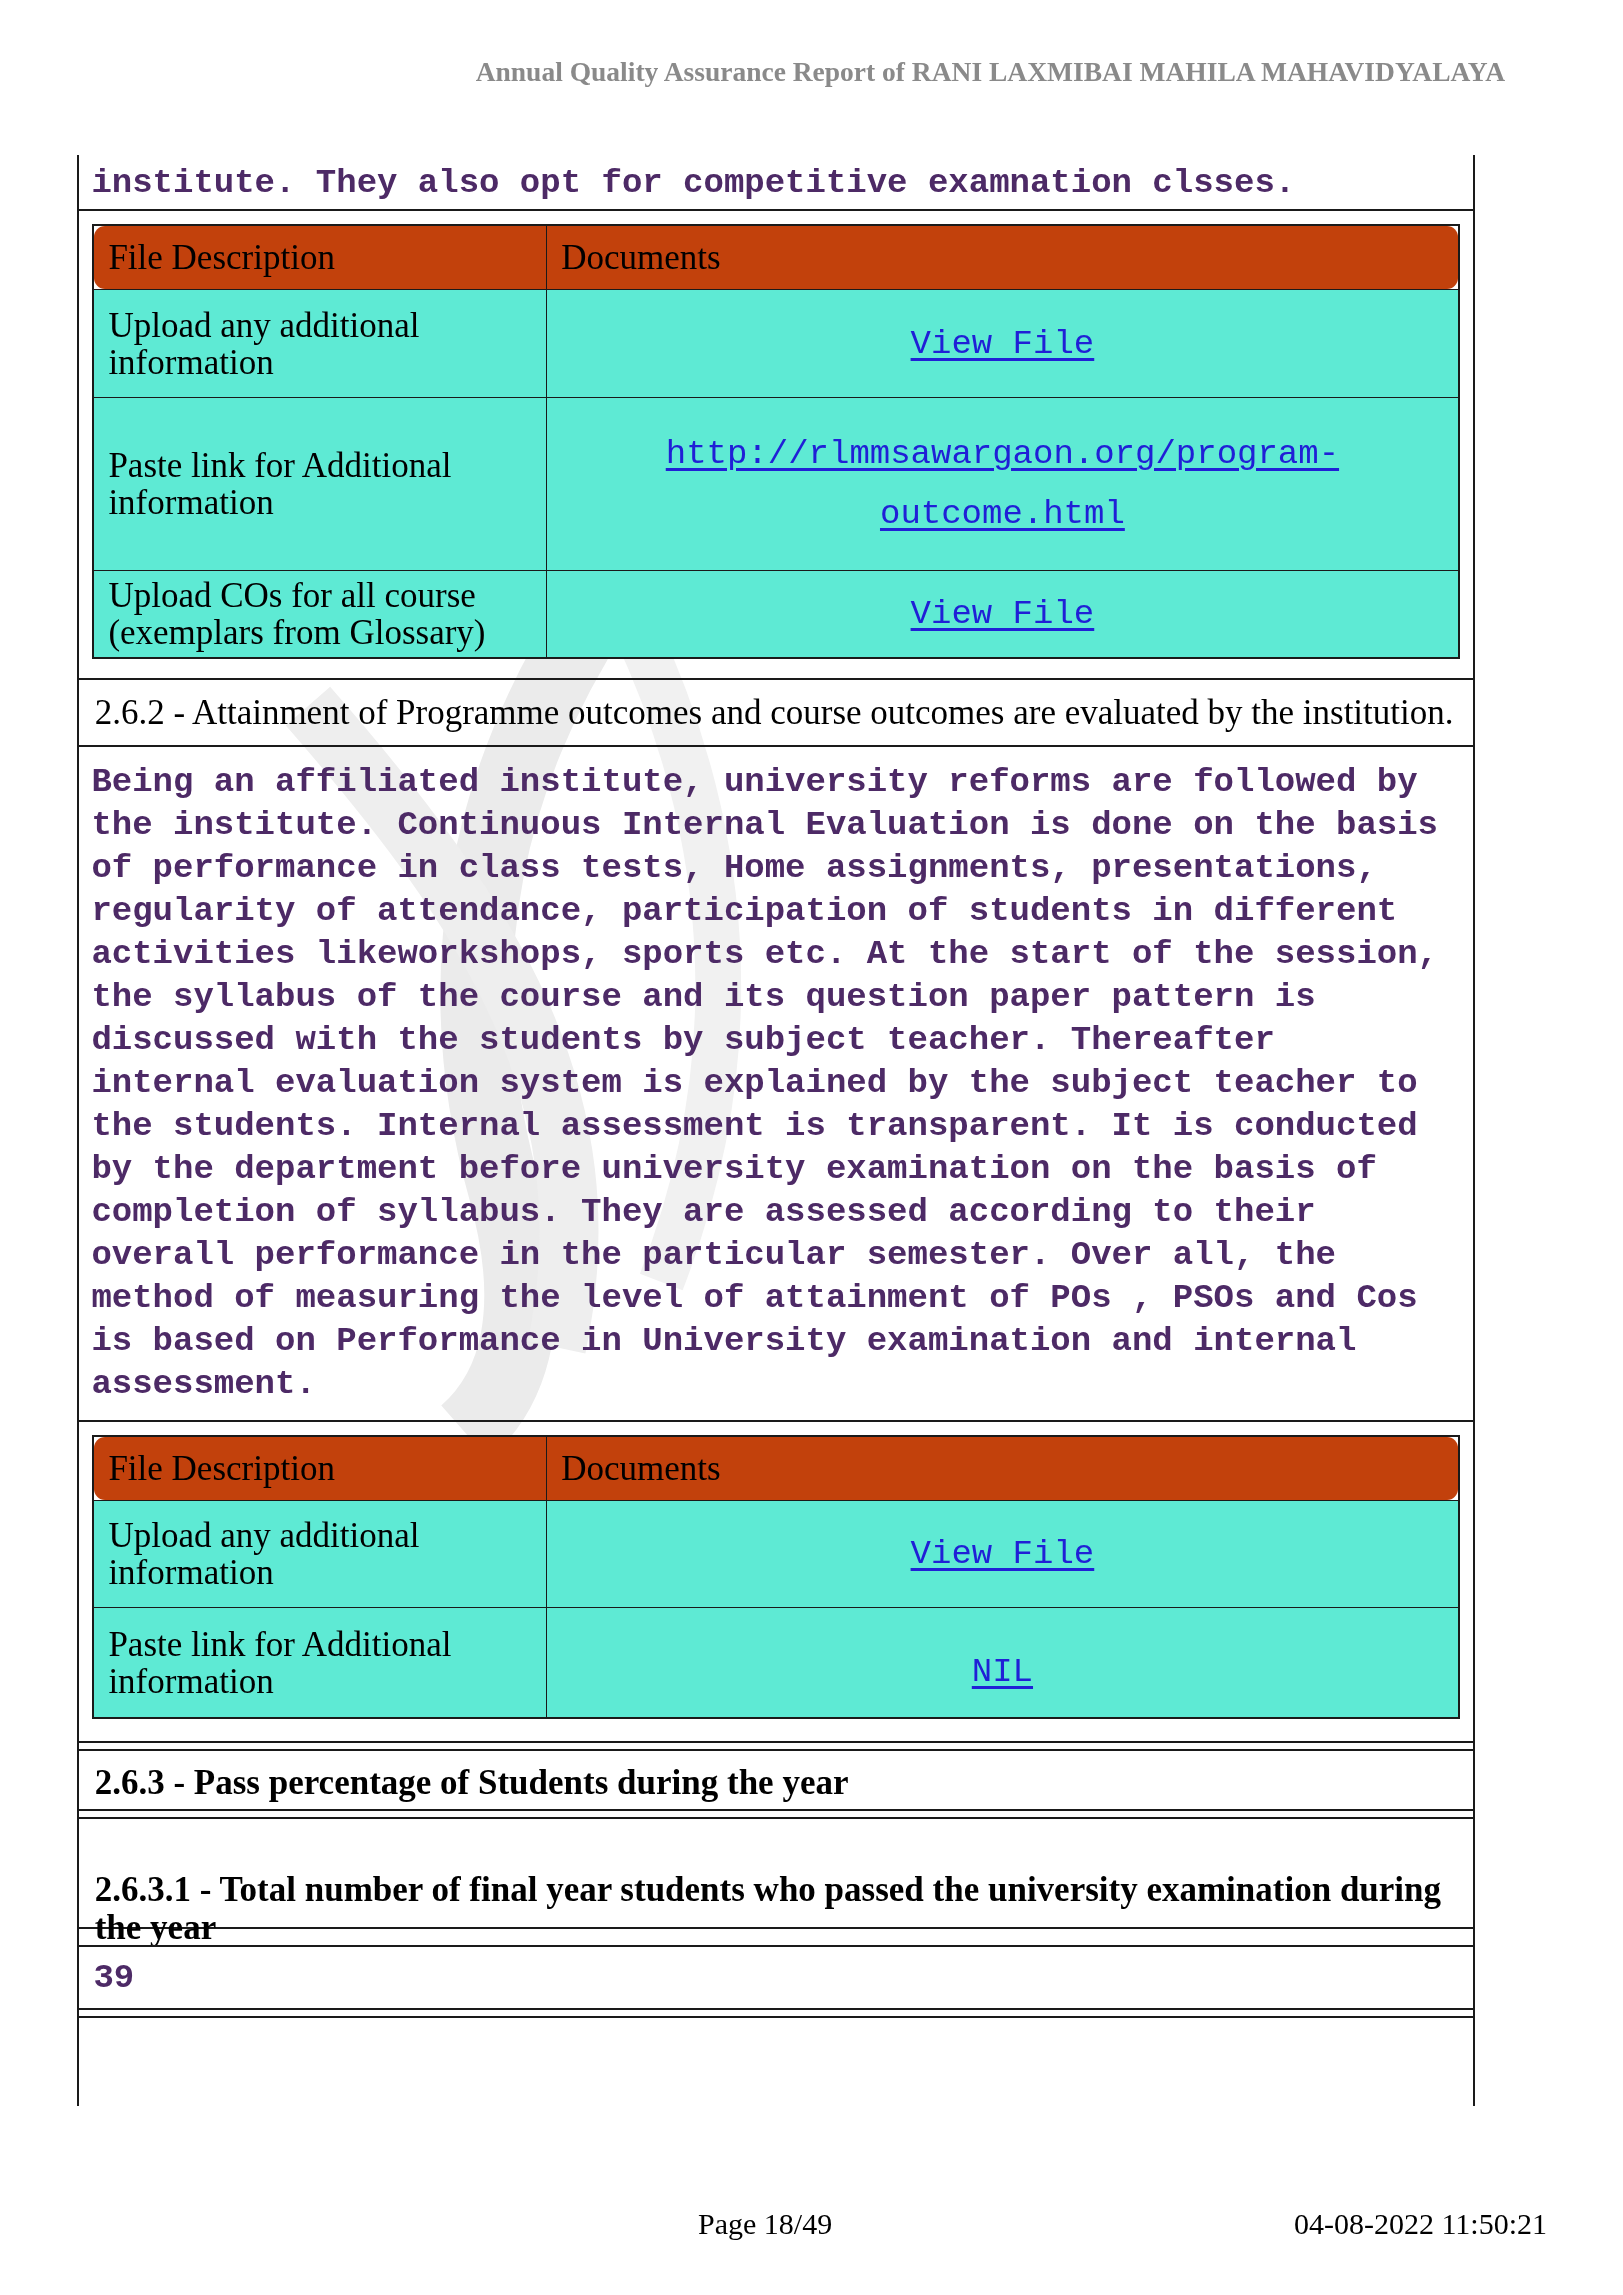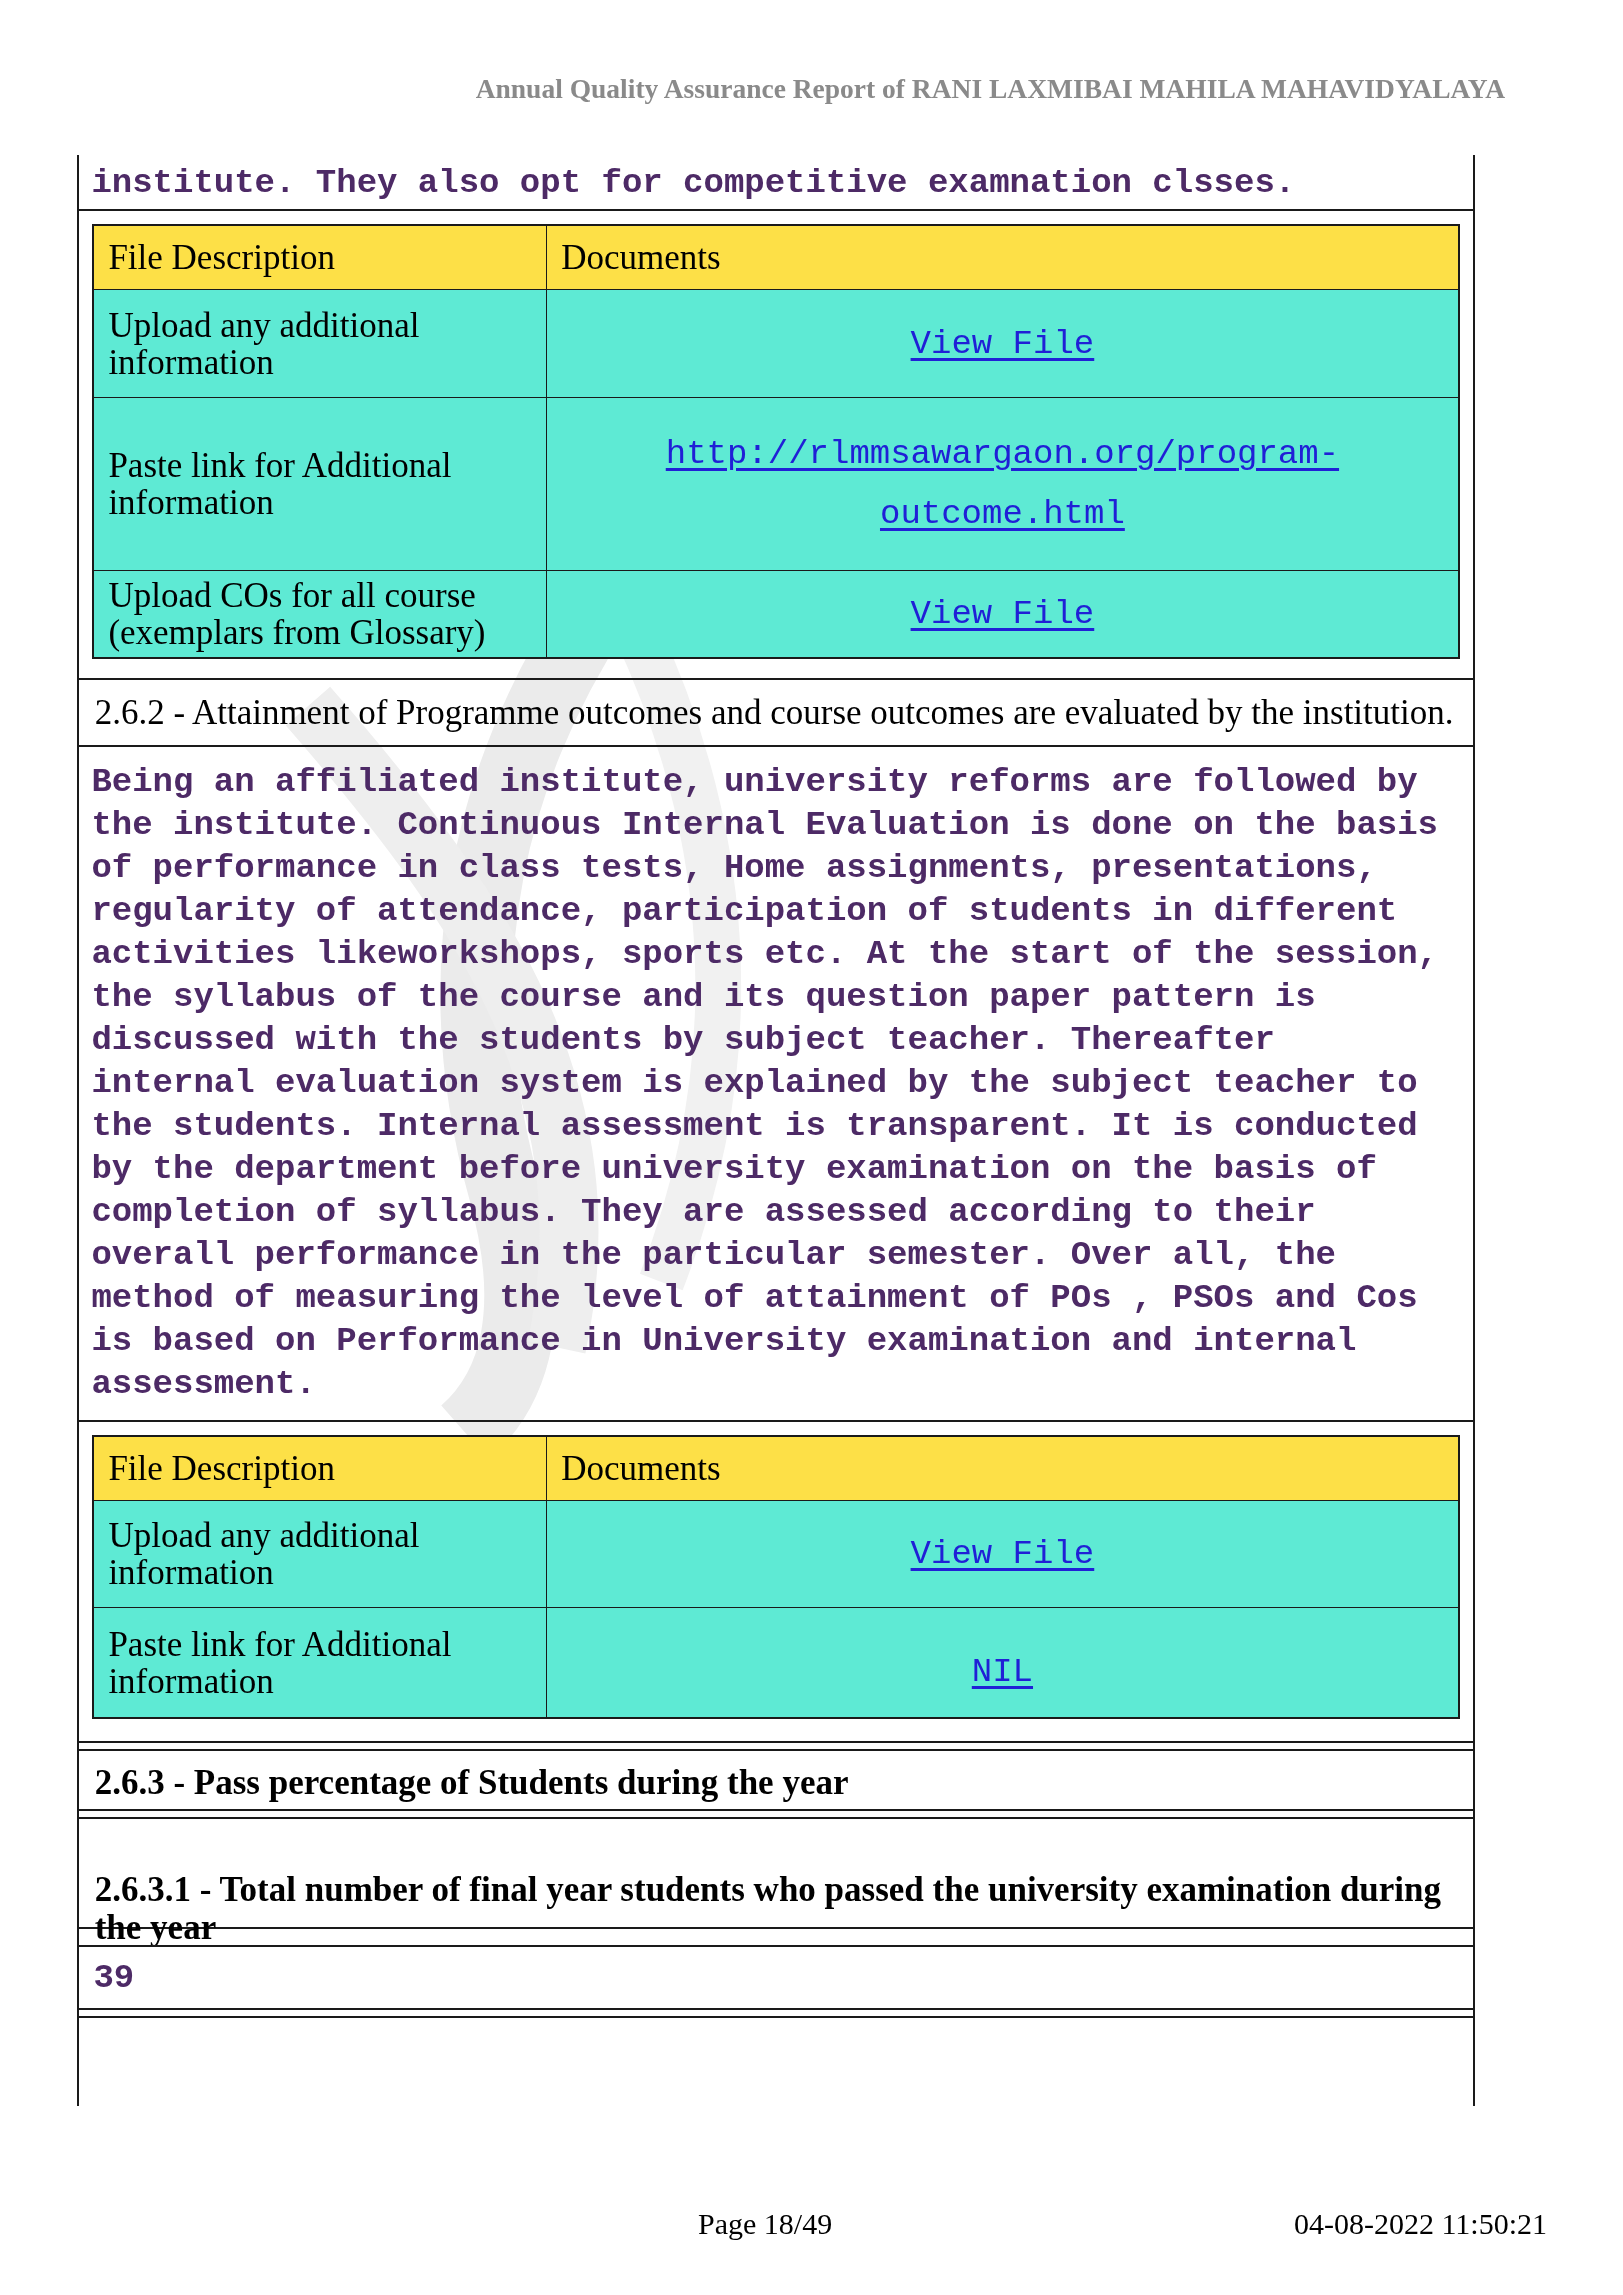--- a/index.html
+++ b/index.html
@@ -3,21 +3,21 @@
 <meta charset="utf-8">
 <style>
   html,body{margin:0;padding:0;background:#ffffff;}
   body{width:1623px;height:2295px;position:relative;font-family:"Liberation Serif",serif;color:#000;}
   .page{position:absolute;inset:0;overflow:hidden;}
 
   
   .watermark{position:absolute;left:177px;top:366px;width:733px;height:1073px;z-index:0;}
 
   
-  .doc-title{position:absolute;top:73px;left:0;right:0;text-align:right;padding-right:118px;
+  .doc-title{position:absolute;top:56px;left:0;right:0;text-align:right;padding-right:118px;
     font-family:"Liberation Serif",serif;font-weight:bold;font-size:27.5px;color:#8a8a8a;z-index:2;}
 
   
   .frame{position:absolute;left:77px;top:155px;width:1398px;z-index:1;
     border-left:2px solid #1a1a1a;border-right:2px solid #1a1a1a;box-sizing:border-box;}
   .sec{box-sizing:border-box;position:relative;}
   .sec.bb{border-bottom:2px solid #1a1a1a;}
   .sec.bt{border-top:2px solid #1a1a1a;}
 
   .sec-intro{height:56px;padding:7.9px 11.8px 0 12.4px;}
@@ -36,21 +36,21 @@
   .sec-empty{height:90px;margin-top:6.5px;}
 
   
   .doc-table{margin:13px 13px 0 13px;border:2px solid #1a1a1a;box-sizing:border-box;}
   .t-row{display:flex;align-items:stretch;}
   .t-row + .t-row{border-top:1.3px solid #1a1a1a;}
   .t-cell{box-sizing:border-box;display:flex;flex-direction:column;justify-content:center;}
   .c1{width:33.2%;border-right:1.3px solid #1a1a1a;padding:6.5px 13px 6.5px 14.4px;
       font-size:35px;line-height:37px;}
   .c2{width:66.8%;text-align:center;padding:6.5px 13px;}
-  .t-head{background:#fde047;}
+  .t-head{background:#c2410c;border-radius:11px;}
   .t-head .t-cell{font-size:35px;}
   .t-body-row{background:#5eead4;}
   .h-row1{height:63px;}
   .t1-r1{height:107px;} .t1-r2{height:172px;} .t1-r3{height:86px;}
   .t2-r1{height:106px;} .t2-r2{height:109px;}
   a.lnk{font-family:"Liberation Mono",monospace;font-size:34px;color:#2020d6;
         text-decoration:underline;text-underline-offset:5.2px;}
   .t1-r2 a.lnk{line-height:60px;display:inline-block;overflow-wrap:normal;word-break:normal;}
   .t2-r2 .c2{justify-content:center;}
   .t2-r2 a.lnk{margin-top:18.3px;}

